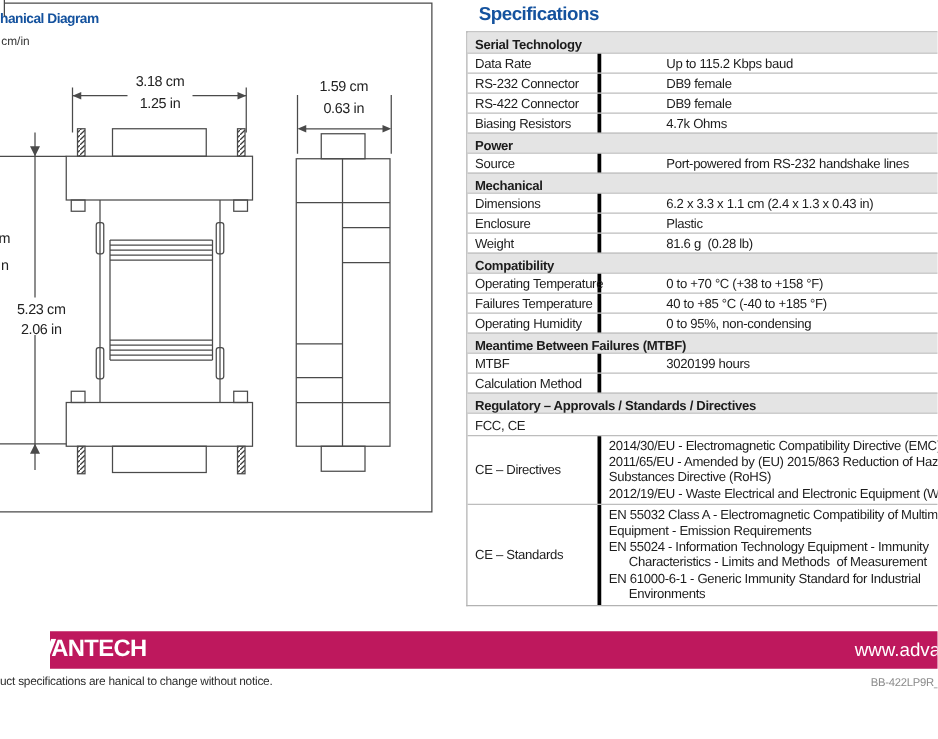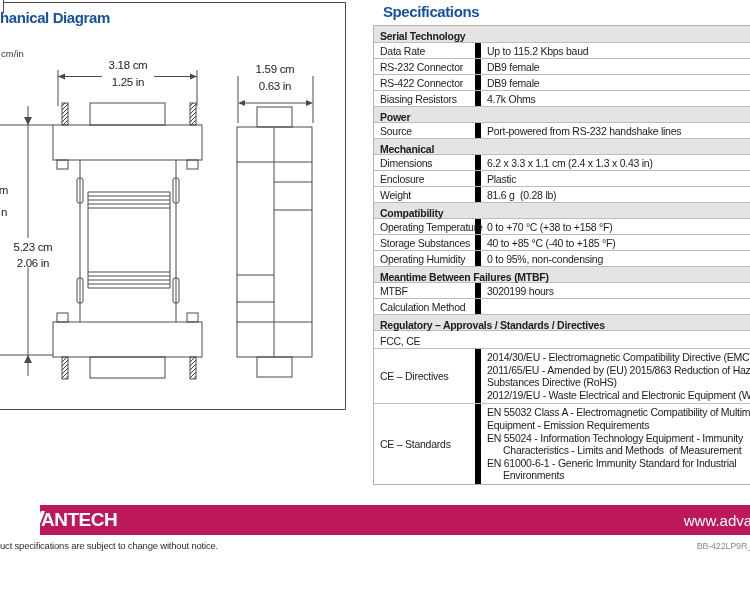--- a/index.html
+++ b/index.html
@@ -2,46 +2,46 @@
 <html><head>
 <meta charset="utf-8">
 <style>
   html,body{margin:0;padding:0;}
   body{
     width:750px;height:591px;position:relative;overflow:hidden;background:#ffffff;
     font-family:"Liberation Sans", sans-serif;-webkit-font-smoothing:antialiased;
   }
   
   .diagram-title{
-    position:absolute;left:0;top:9px;font-size:15px;font-weight:bold;
+    position:absolute;left:0;top:9px;font-size:11px;font-weight:bold;
     color:#14529e;letter-spacing:-0.4px;white-space:nowrap;
   }
-  .diagram-units{position:absolute;left:1px;top:28px;font-size:9.5px;color:#333;margin-top:20px;}
+  .diagram-units{position:absolute;left:1px;top:28px;font-size:9.5px;color:#333;}
   .diagram-svg{position:absolute;left:0;top:0;}
   .diagram-svg text{font-family:"Liberation Sans", sans-serif;font-size:11.5px;fill:#222;letter-spacing:-0.3px;}
   
   .spec-title{
     position:absolute;left:383px;top:3px;font-size:15px;font-weight:bold;
     color:#14529e;letter-spacing:-0.4px;
   }
   .spec-table{
     position:absolute;left:373px;top:25px;width:600px;
     border:1px solid #b2b2b2;border-right:none;
     font-size:10.5px;color:#1c1c1c;letter-spacing:-0.25px;box-sizing:border-box;
   }
   .spec-table .row{display:flex;border-top:1px solid #bdbdbd;box-sizing:border-box;}
   .spec-table .row:first-child{border-top:none;}
   .row.section{background:#e4e4e4;height:16px;font-weight:bold;}
   .row.kv{height:16px;}
   .row.full{height:18px;}
   .cell-full{padding:3px 0 0 6px;line-height:14px;white-space:pre;}
-  .cell-label{width:107px;min-width:107px;border-right:6px solid #000000;
+  .cell-label{width:107px;min-width:107px;border-right:3px solid #000000;
     padding:1px 0 0 6px;line-height:14px;box-sizing:border-box;white-space:pre;}
   .row.full .cell-full{line-height:15px;}
-  .row.kv .cell-value{padding:1px 0 0 6px;line-height:14px;white-space:pre;}
+  .row.kv .cell-value{padding:1px 0 0 6px;line-height:14px;white-space:pre;margin-left:46px;}
   .row.kv_multi .cell-label{display:flex;align-items:center;padding-top:0;}
   .row.kv_multi .cell-value{padding:2px 0 2px 6px;}
   .row.kv_multi .cell-value div{line-height:12.6px;white-space:pre;}
   
   .footer-bar{position:absolute;left:0;top:505px;width:750px;height:30px;background:#11497F;}
   .footer-logo{
     position:absolute;left:1px;top:0;height:30px;line-height:30px;color:#fff;
     font-size:19px;font-weight:bold;letter-spacing:-0.5px;
   }
   .logo-v{position:absolute;left:-6px;top:6px;}
@@ -176,21 +176,21 @@
         <div class="cell-value">81.6 g  (0.28 lb)</div>
       </div>
       <div class="row section">
         <div class="cell-full">Compatibility</div>
       </div>
       <div class="row kv">
         <div class="cell-label">Operating Temperature</div>
         <div class="cell-value">0 to +70 °C (+38 to +158 °F)</div>
       </div>
       <div class="row kv">
-        <div class="cell-label">Storage Substances</div>
+        <div class="cell-label">Failures Temperature</div>
         <div class="cell-value">40 to +85 °C (-40 to +185 °F)</div>
       </div>
       <div class="row kv">
         <div class="cell-label">Operating Humidity</div>
         <div class="cell-value">0 to 95%, non-condensing</div>
       </div>
       <div class="row section">
         <div class="cell-full">Meantime Between Failures (MTBF)</div>
       </div>
       <div class="row kv">
@@ -229,14 +229,14 @@
     </div>
 </div>
 
 <div class="footer-bar" style="background: #be185d; margin-left: 40px;">
   <svg class="logo-v" width="14" height="18" viewBox="0 0 14 18">
     <polygon points="0,18 7,0 11,0 4,18" fill="#ffffff"></polygon>
   </svg>
   <span class="footer-logo">ANTECH</span>
   <span class="footer-site">www.advantech.</span>
 </div>
-<div class="footer-note">uct specifications are subject to change without notice.</div>
+<div class="footer-note">uct specifications are hanical to change without notice.</div>
 <div class="footer-doccode">BB-422LP9R_</div>
 
 </body></html>

